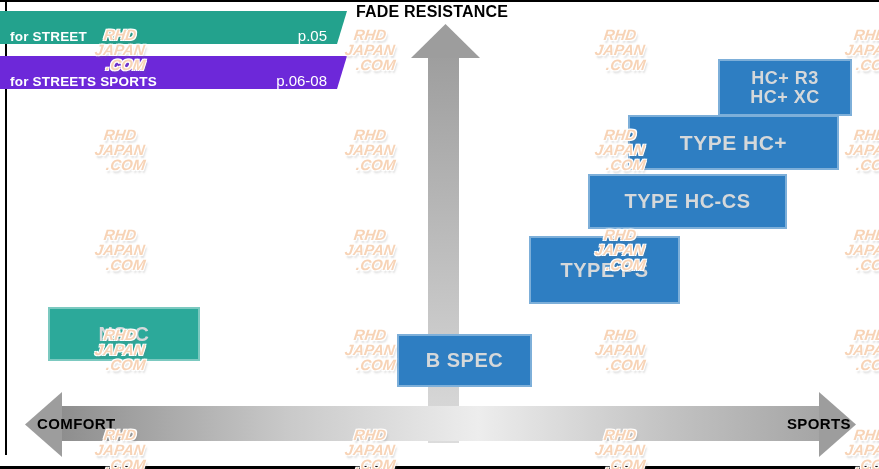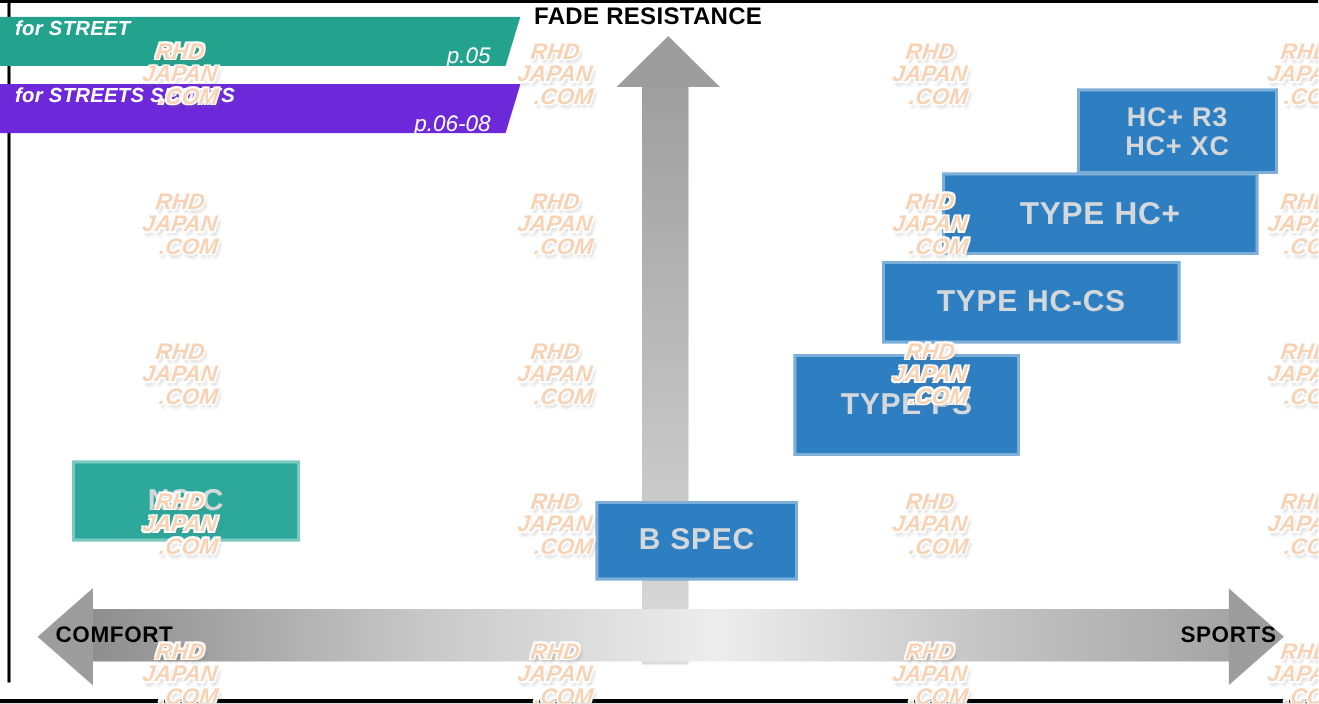--- a/index.html
+++ b/index.html
@@ -5,24 +5,23 @@
   html,body{margin:0;padding:0;background:#fff;}
   #canvas{
     position:relative;width:879px;height:469px;background:#ffffff;overflow:hidden;
     font-family:"Liberation Sans","DejaVu Sans",sans-serif;
   }
   
   .line{position:absolute;background:#000;}
   
   .banner{
     position:absolute;left:0;width:347px;height:33px;
-    display:flex;align-items:flex-start;
+    display:flex;align-items:flex-end;
     clip-path:polygon(0 0,100% 0,calc(100% - 10px) 100%,0 100%);
     color:#fff;
-    font-style:italic;
   }
   .banner .b-label{font-size:13.5px;font-weight:bold;margin-left:10px;letter-spacing:.2px;}
   .banner .b-page{position:absolute;right:20px;font-size:15px;font-weight:normal;margin-top:18px;}
   
   .axis-title{position:absolute;color:#000;font-weight:bold;}
   
   .shaft-h{position:absolute;left:58px;top:406px;width:764px;height:35px;
     background:linear-gradient(90deg,#8d8d8d 0%,#c9c9c9 30%,#ededed 55%,#c2c2c2 80%,#a5a5a5 100%);}
   .shaft-v{position:absolute;left:428px;top:56px;width:31px;height:387px;
     background:linear-gradient(180deg,#9e9e9e 0%,#c0c0c0 55%,#dcdcdc 100%);}

